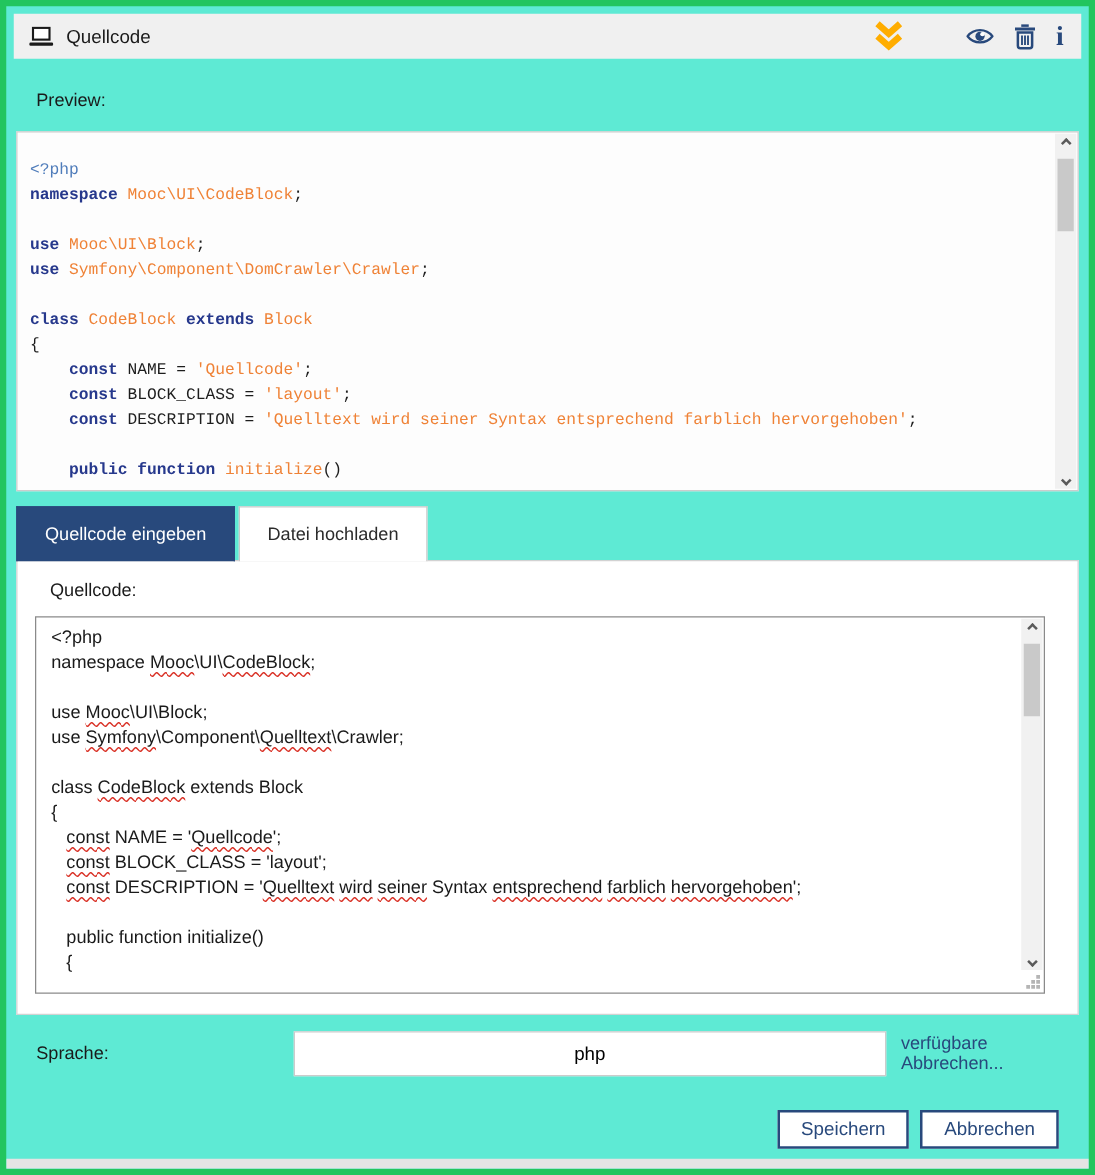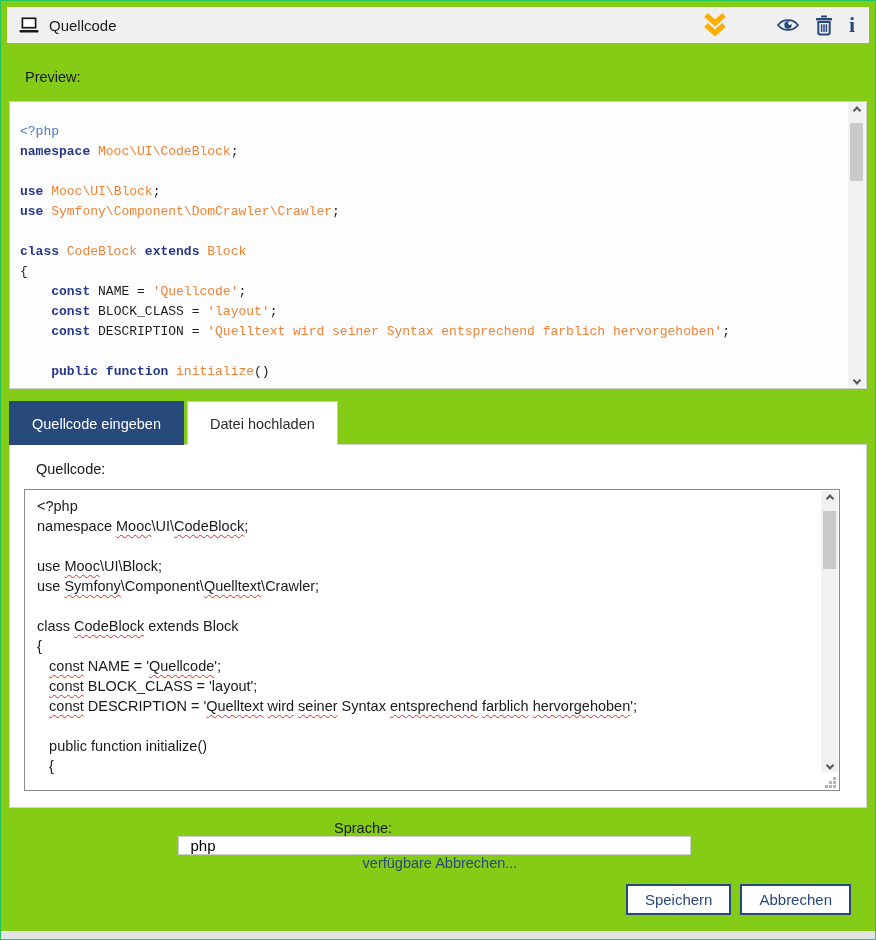--- a/index.html
+++ b/index.html
@@ -1,17 +1,17 @@
 <!DOCTYPE html>
 <html><head>
 <meta charset="utf-8">
 <style>
   * { margin:0; padding:0; box-sizing:border-box; }
   html,body { width:876px; height:940px; background:#fff; font-family:"Liberation Sans", sans-serif; color:#1a1a1a; }
-  .widget { position:relative; width:876px; height:940px; border:1px solid #22c55e; background:#84cc16; overflow:hidden; }
+  .widget { position:relative; width:876px; height:940px; border:5px solid #22c55e; background:#5eead4; overflow:hidden; }
 
   
   .hdr { margin:6px 6px 0 6px; height:36px; background:#f0f0f0; display:flex; align-items:center; padding:0 14px 0 12px; }
   .hdr-title { font-size:15px; margin-left:10px; color:#1a1a1a; }
   .hdr-right { margin-left:auto; display:flex; align-items:center; gap:16px; }
   .hdr-right .gap { width:18px; }
   .icon-btn { display:flex; align-items:center; justify-content:center; cursor:pointer; }
   .info-glyph { font-family:"Liberation Serif", serif; font-weight:bold; font-size:22px; color:#28497c; line-height:1; }
 
   
@@ -43,23 +43,23 @@
   .panel { margin:-1px 8px 0 8px; border:1px solid #d2d2d2; padding:12px 26px 16px 14px; position:relative; z-index:1; background:#fff; }
   .editor-label { margin:4px 0 10px 12px; font-size:14.5px; height:18px; }
   .editor-box { position:relative; height:302px; border:1px solid #8a8a8a; background:#fff; overflow:hidden; }
   .editor-code { padding:6px 30px 0 12px; font-size:14.5px; line-height:20px; }
   .t-line { white-space:pre; min-height:20px; }
   .miss { text-decoration:underline wavy #d93025; text-decoration-thickness:1px; text-underline-offset:3px; }
   .editor-box .sb { bottom:18px; }
   .grip { position:absolute; right:2px; bottom:2px; width:13px; height:13px; }
 
   
-  .lang-row { display:flex; align-items:center; margin:12px 8px 0 0; height:38px;flex-direction:column; }
+  .lang-row { display:flex; align-items:center; margin:12px 8px 0 0; height:38px; }
   .lang-label { margin-left:24px; font-size:14.5px; width:224px; }
-  .lang-input { width:513px; height:36px; border:1px solid #cccccc; padding:0 12px; font-size:15px; font-family:"Liberation Sans", sans-serif; color:#000; outline:none; }
+  .lang-input { width:513px; height:36px; border:1px solid #cccccc; padding:0 12px; font-size:15px; font-family:"Liberation Sans", sans-serif; color:#000; outline:none;text-align:center; }
   .lang-link { margin-left:12px; font-size:14.5px; color:#28497c; text-decoration:none; cursor:pointer; }
 
   
   .btn-row { display:flex; justify-content:flex-end; gap:9px; margin:26px 24px 0 0; }
   .btn { background:#fff; border:2px solid #28497c; color:#28497c; font-size:15px; font-family:"Liberation Sans", sans-serif; padding:4px 17px; height:31px; cursor:pointer; }
 
   .footer-strip { position:absolute; left:0; right:0; bottom:0; height:8px; background:#e4e4e4; }
 </style>
 </head>
 <body>

